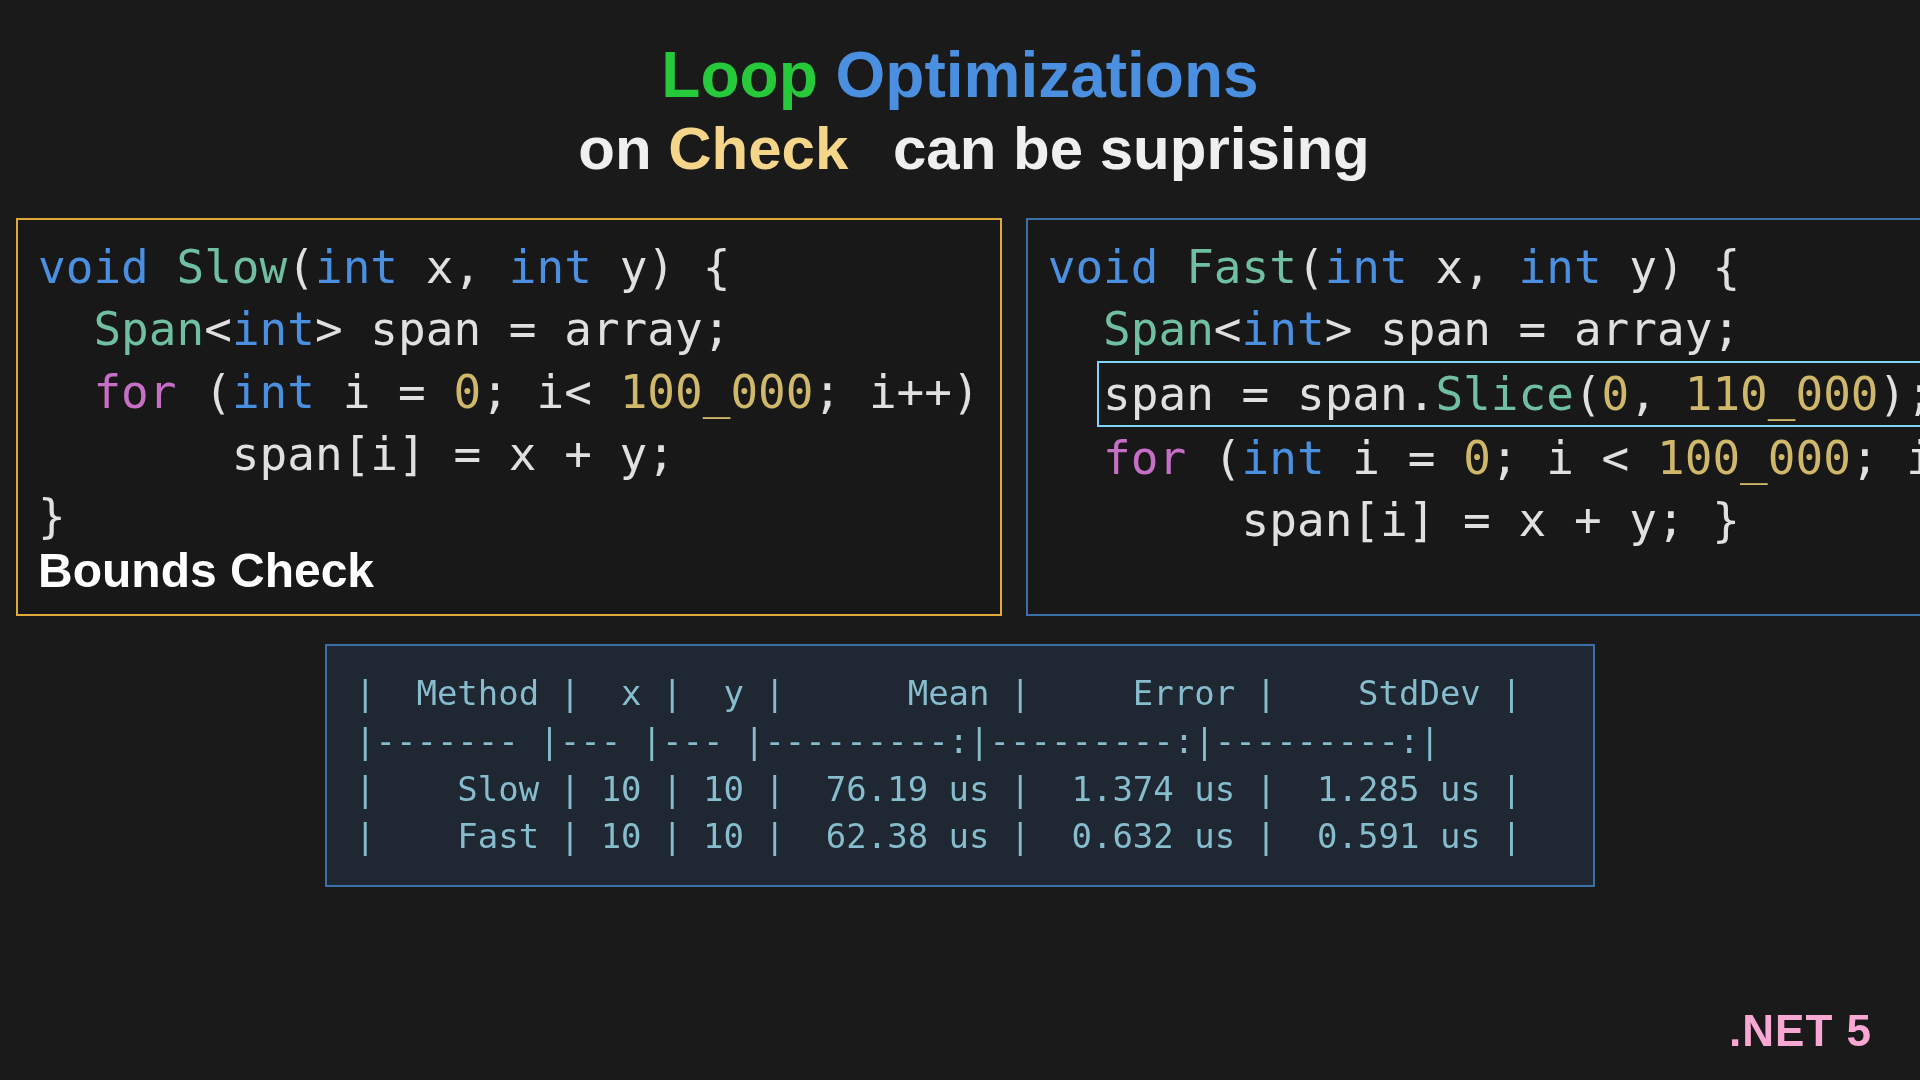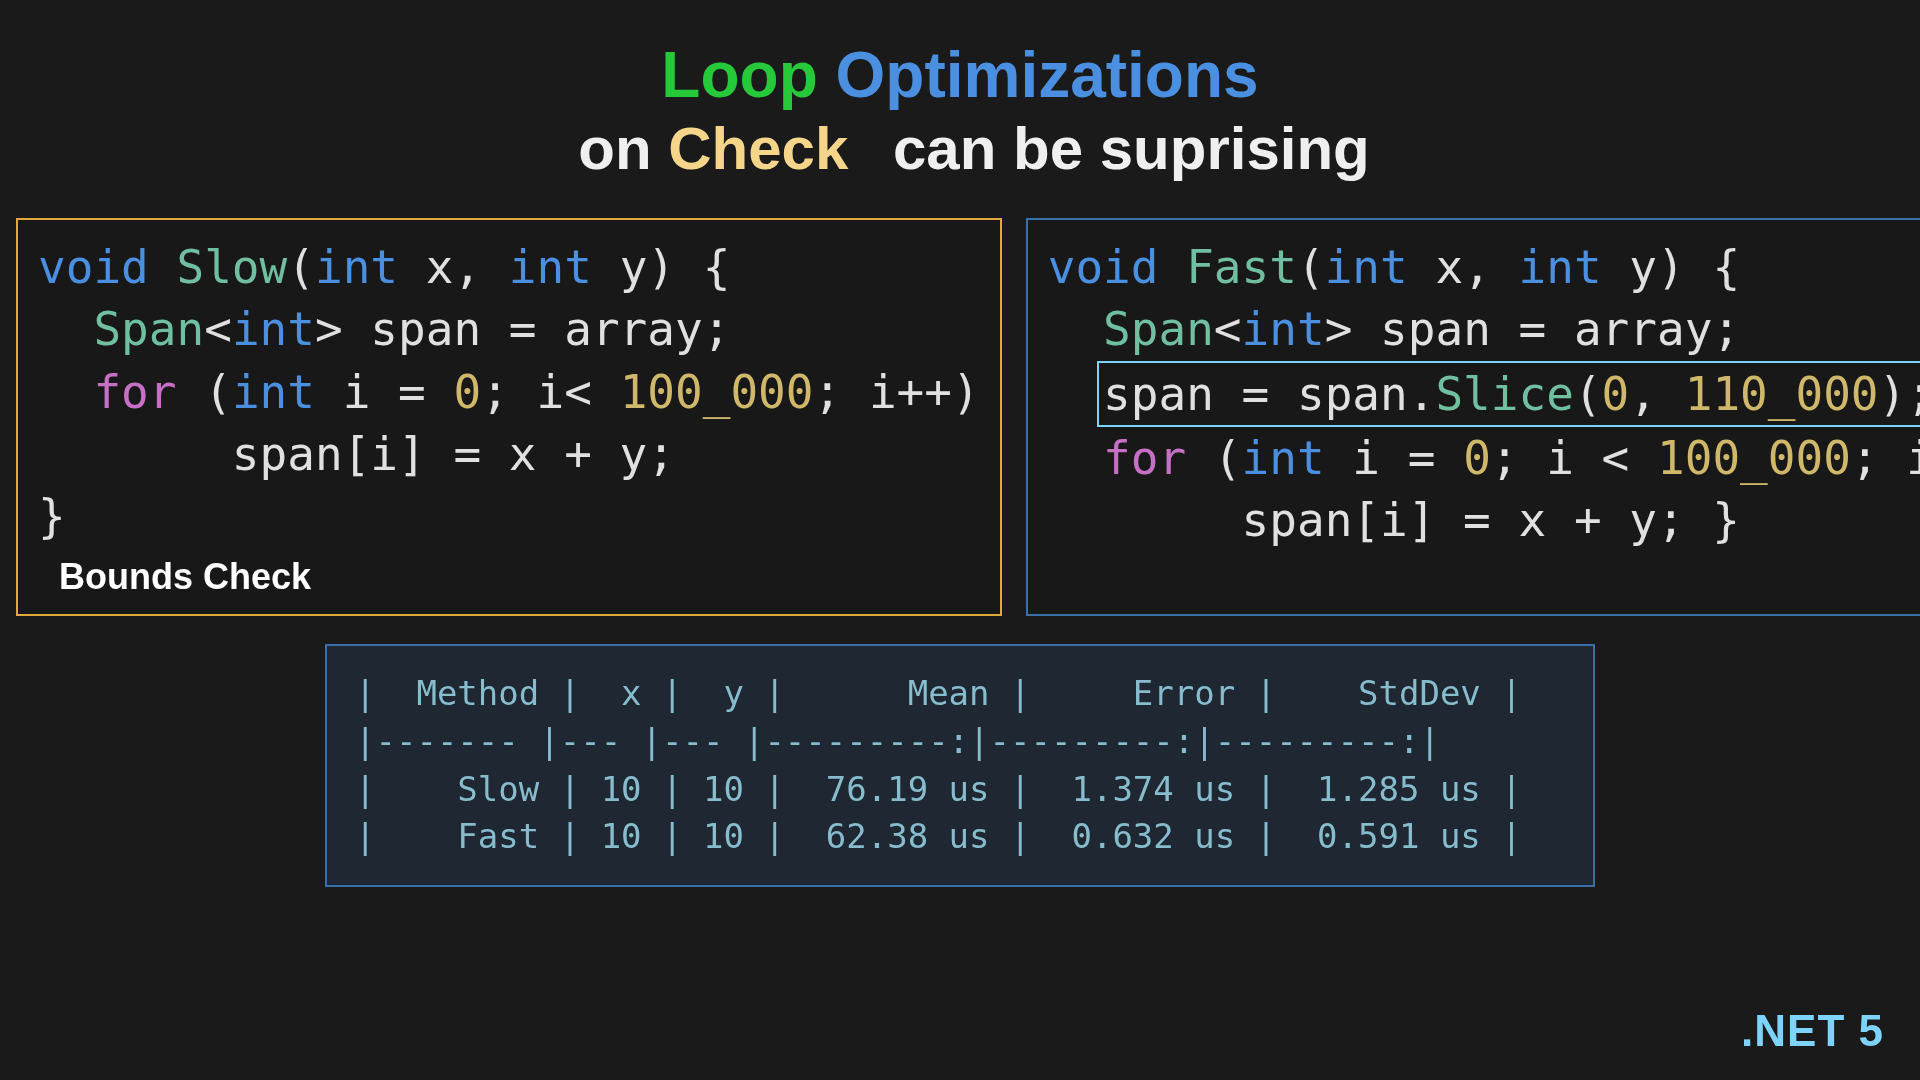--- a/index.html
+++ b/index.html
@@ -64,47 +64,46 @@
     display: inline-block;
     border: 2px solid #7dd3fc;
     padding: 0 4px;
     margin-left: -6px;
   }
 
   .panel-label {
     position: absolute;
     left: 20px;
     bottom: 16px;
-    font-size: 36px;
+    font-size: 48px;
     font-weight: 700;
     color: #fff;
     font-family: -apple-system, BlinkMacSystemFont, "Segoe UI", Arial, sans-serif;
-    margin-left: 21px;
   }
 
   .bench {
     margin: 28px auto 12px auto;
     width: 1270px;
     border: 2px solid #3a6fa8;
     background: #1e2732;
     padding: 24px 28px;
     font-family: "SF Mono", ui-monospace, Menlo, Consolas, monospace;
     font-size: 34px;
     line-height: 1.4;
     color: #86bccc;
     white-space: pre;
   }
 
   .footer {
     position: absolute;
-    right: 36px;
+    right: 48px;
     bottom: 24px;
     font-size: 44px;
     font-weight: 800;
-    color: #7dd3fc;
+    color: #f9a8d4;
     letter-spacing: 1px;
     text-align: right;
   }
 </style>
 </head>
 <body>
 
 <div class="title">
   <div class="title-line1">
     <span class="green">Loop</span>

